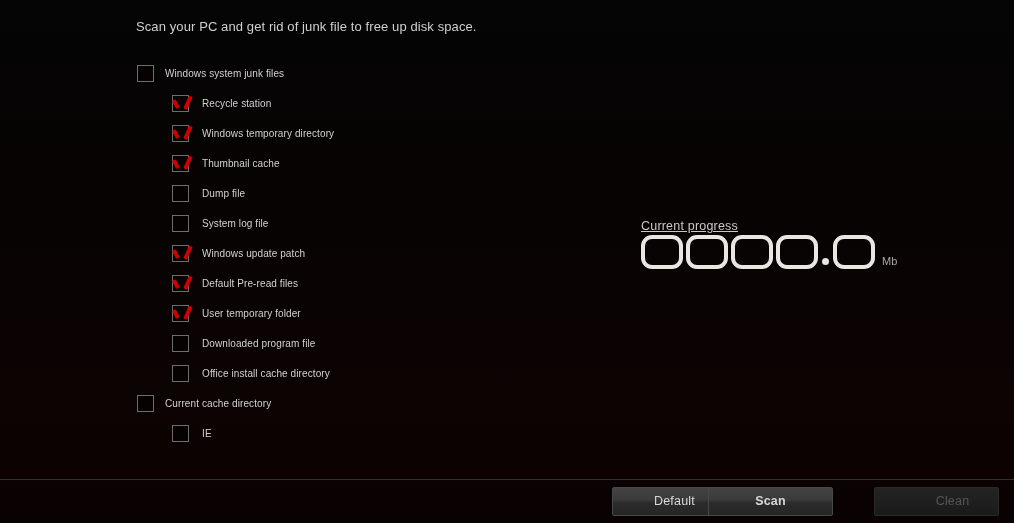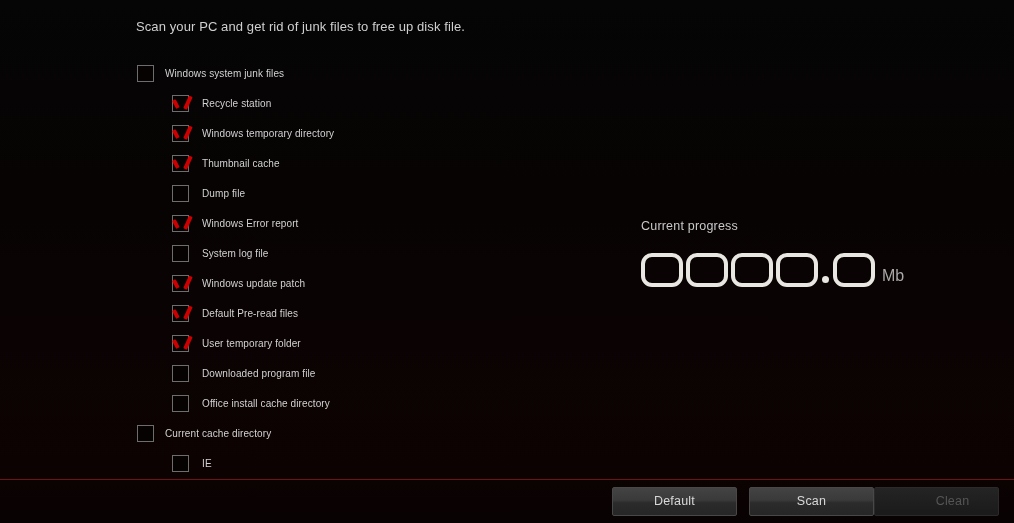--- a/index.html
+++ b/index.html
@@ -93,21 +93,21 @@
   
   .progress-panel {
     position: absolute;
     left: 641px;
     top: 219px;
   }
   .progress-title {
     font-size: 12.5px;
     color: #c8c8c8;
     letter-spacing: 0.2px;
-    margin-bottom: 12px;
+    text-decoration: underline;
   }
   .digits {
     display: flex;
     align-items: flex-end;
   }
   .digit-cell {
     width: 42px;
     height: 34px;
     box-sizing: border-box;
     border: 4px solid #e9e7e2;
@@ -117,21 +117,21 @@
   }
   .digit-dot {
     width: 7px;
     height: 7px;
     border-radius: 50%;
     background: #e9e7e2;
     margin: 0 4px 4px 1px;
     flex: 0 0 auto;
   }
   .digit-unit {
-    font-size: 16px;
+    font-size: 11px;
     color: #a8a8a8;
     margin-left: 4px;
     padding-bottom: 2px;
     margin-top: 22px;
   }
 
   
   .footer-sep {
     position: absolute;
     left: 0;
@@ -166,29 +166,29 @@
     letter-spacing: 0.2px;
   }
   .btn.disabled {
     background: linear-gradient(to bottom, #242424 0%, #1f1f1f 50%, #1a1a1a 100%);
     border-color: #2a2a2a;
     color: #555555;
     cursor: default;
     padding-left: 32px;
   }
   #btn-default { left: 612px; }
-  #btn-scan    { left: 749px; }
+  #btn-scan    { left: 708px; font-weight: bold; }
   #btn-clean   { left: 874px; }
 </style>
 </head>
 <body>
 
 <div id="app">
 
-  <div class="header-desc">Scan your PC and get rid of junk files to free up disk file.</div>
+  <div class="header-desc">Scan your PC and get rid of junk file to free up disk space.</div>
 
   <div class="list-area">
       <div class="list-row level-0">
         <span class="cbox"></span>
         <span class="row-label">Windows system junk files</span>
       </div>
       <div class="list-row level-1">
         <span class="cbox checked"></span>
         <span class="row-label">Recycle station</span>
       </div>
@@ -196,24 +196,20 @@
         <span class="cbox checked"></span>
         <span class="row-label">Windows temporary directory</span>
       </div>
       <div class="list-row level-1">
         <span class="cbox checked"></span>
         <span class="row-label">Thumbnail cache</span>
       </div>
       <div class="list-row level-1">
         <span class="cbox"></span>
         <span class="row-label">Dump file</span>
-      </div>
-      <div class="list-row level-1">
-        <span class="cbox checked"></span>
-        <span class="row-label">Windows Error report</span>
       </div>
       <div class="list-row level-1">
         <span class="cbox"></span>
         <span class="row-label">System log file</span>
       </div>
       <div class="list-row level-1">
         <span class="cbox checked"></span>
         <span class="row-label">Windows update patch</span>
       </div>
       <div class="list-row level-1">

